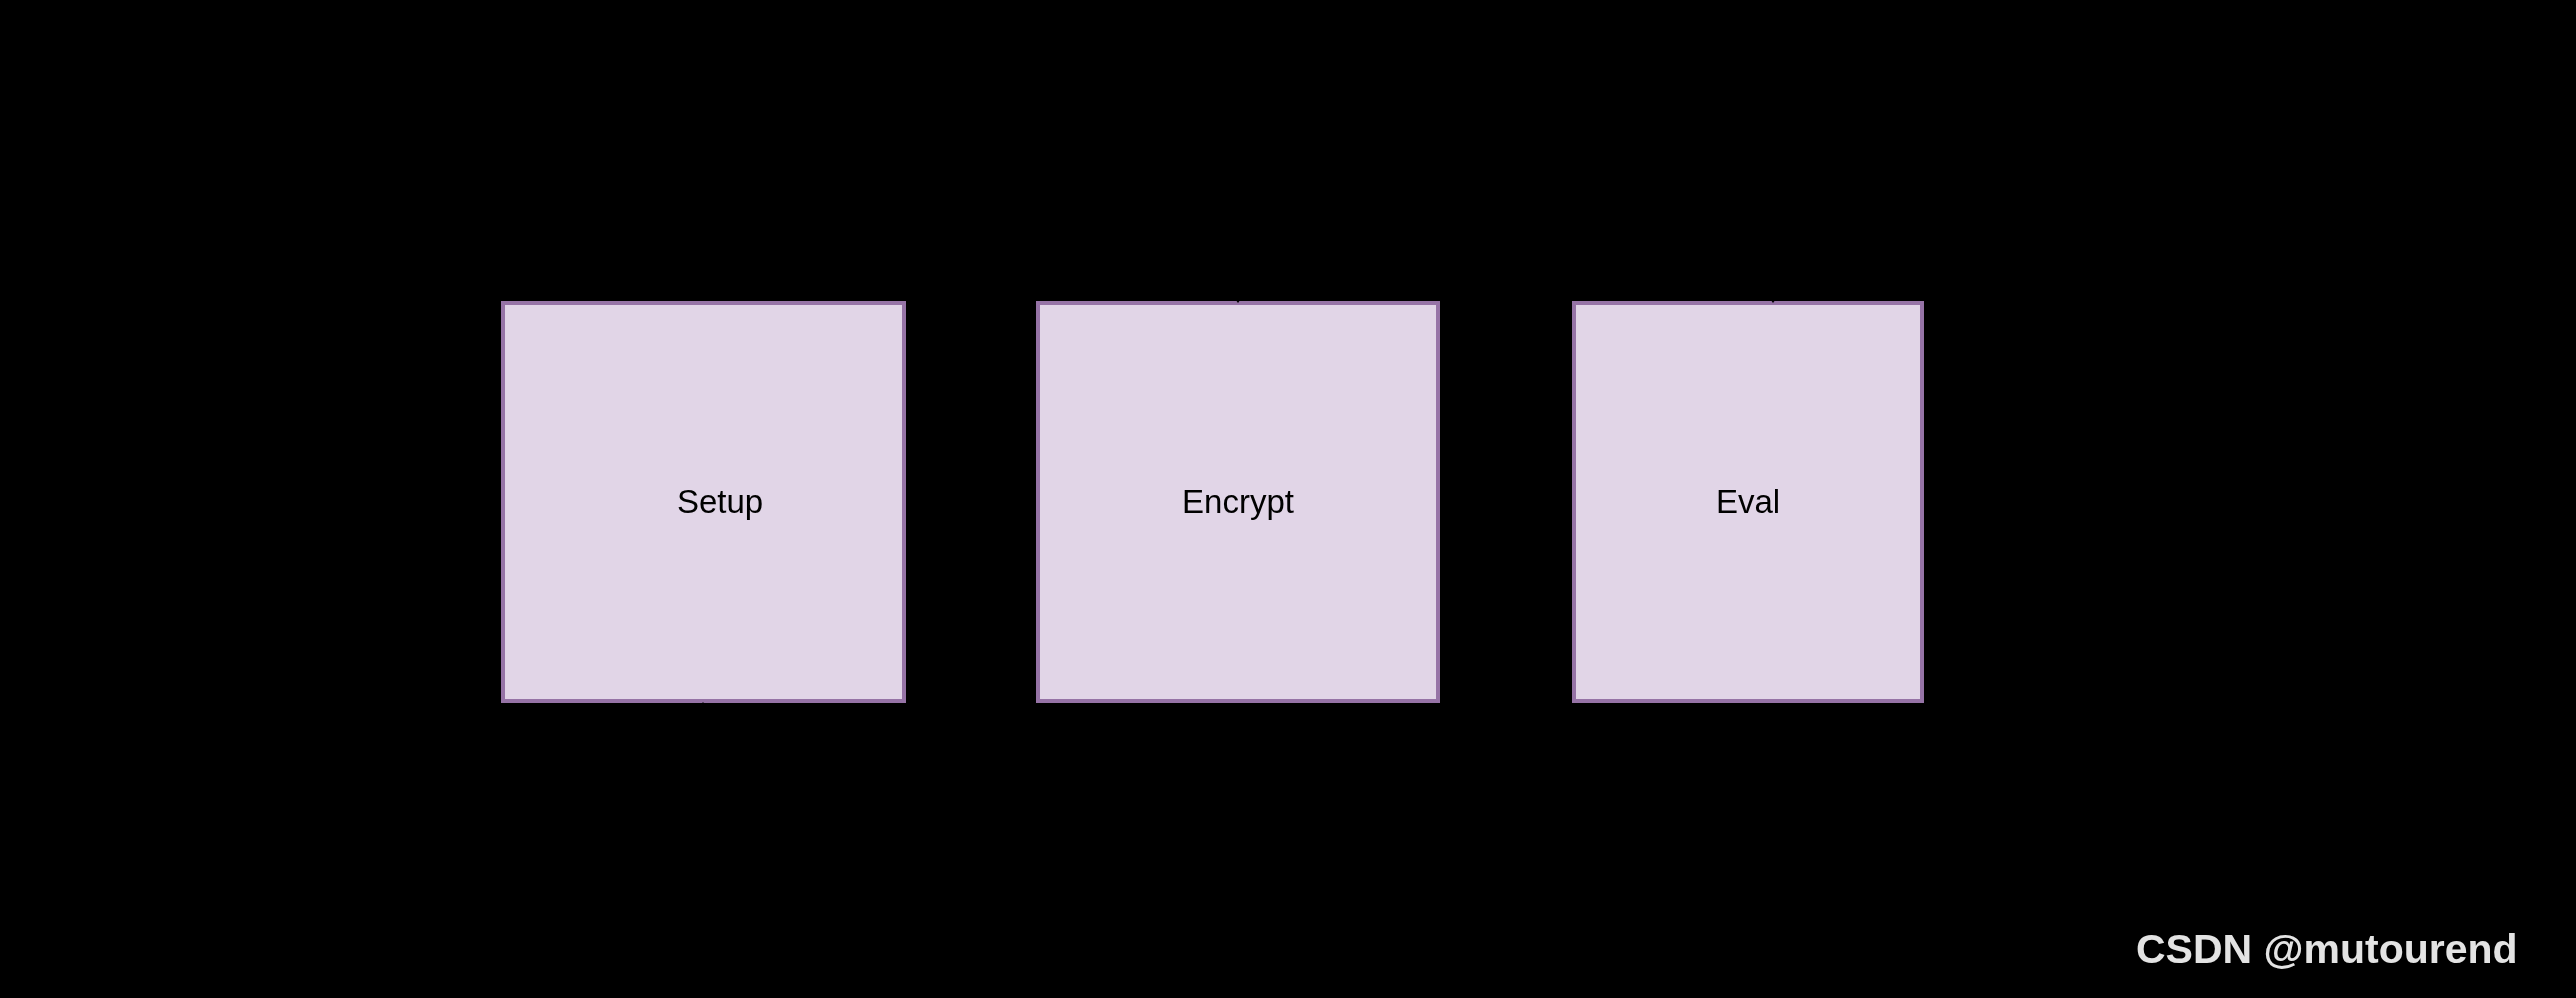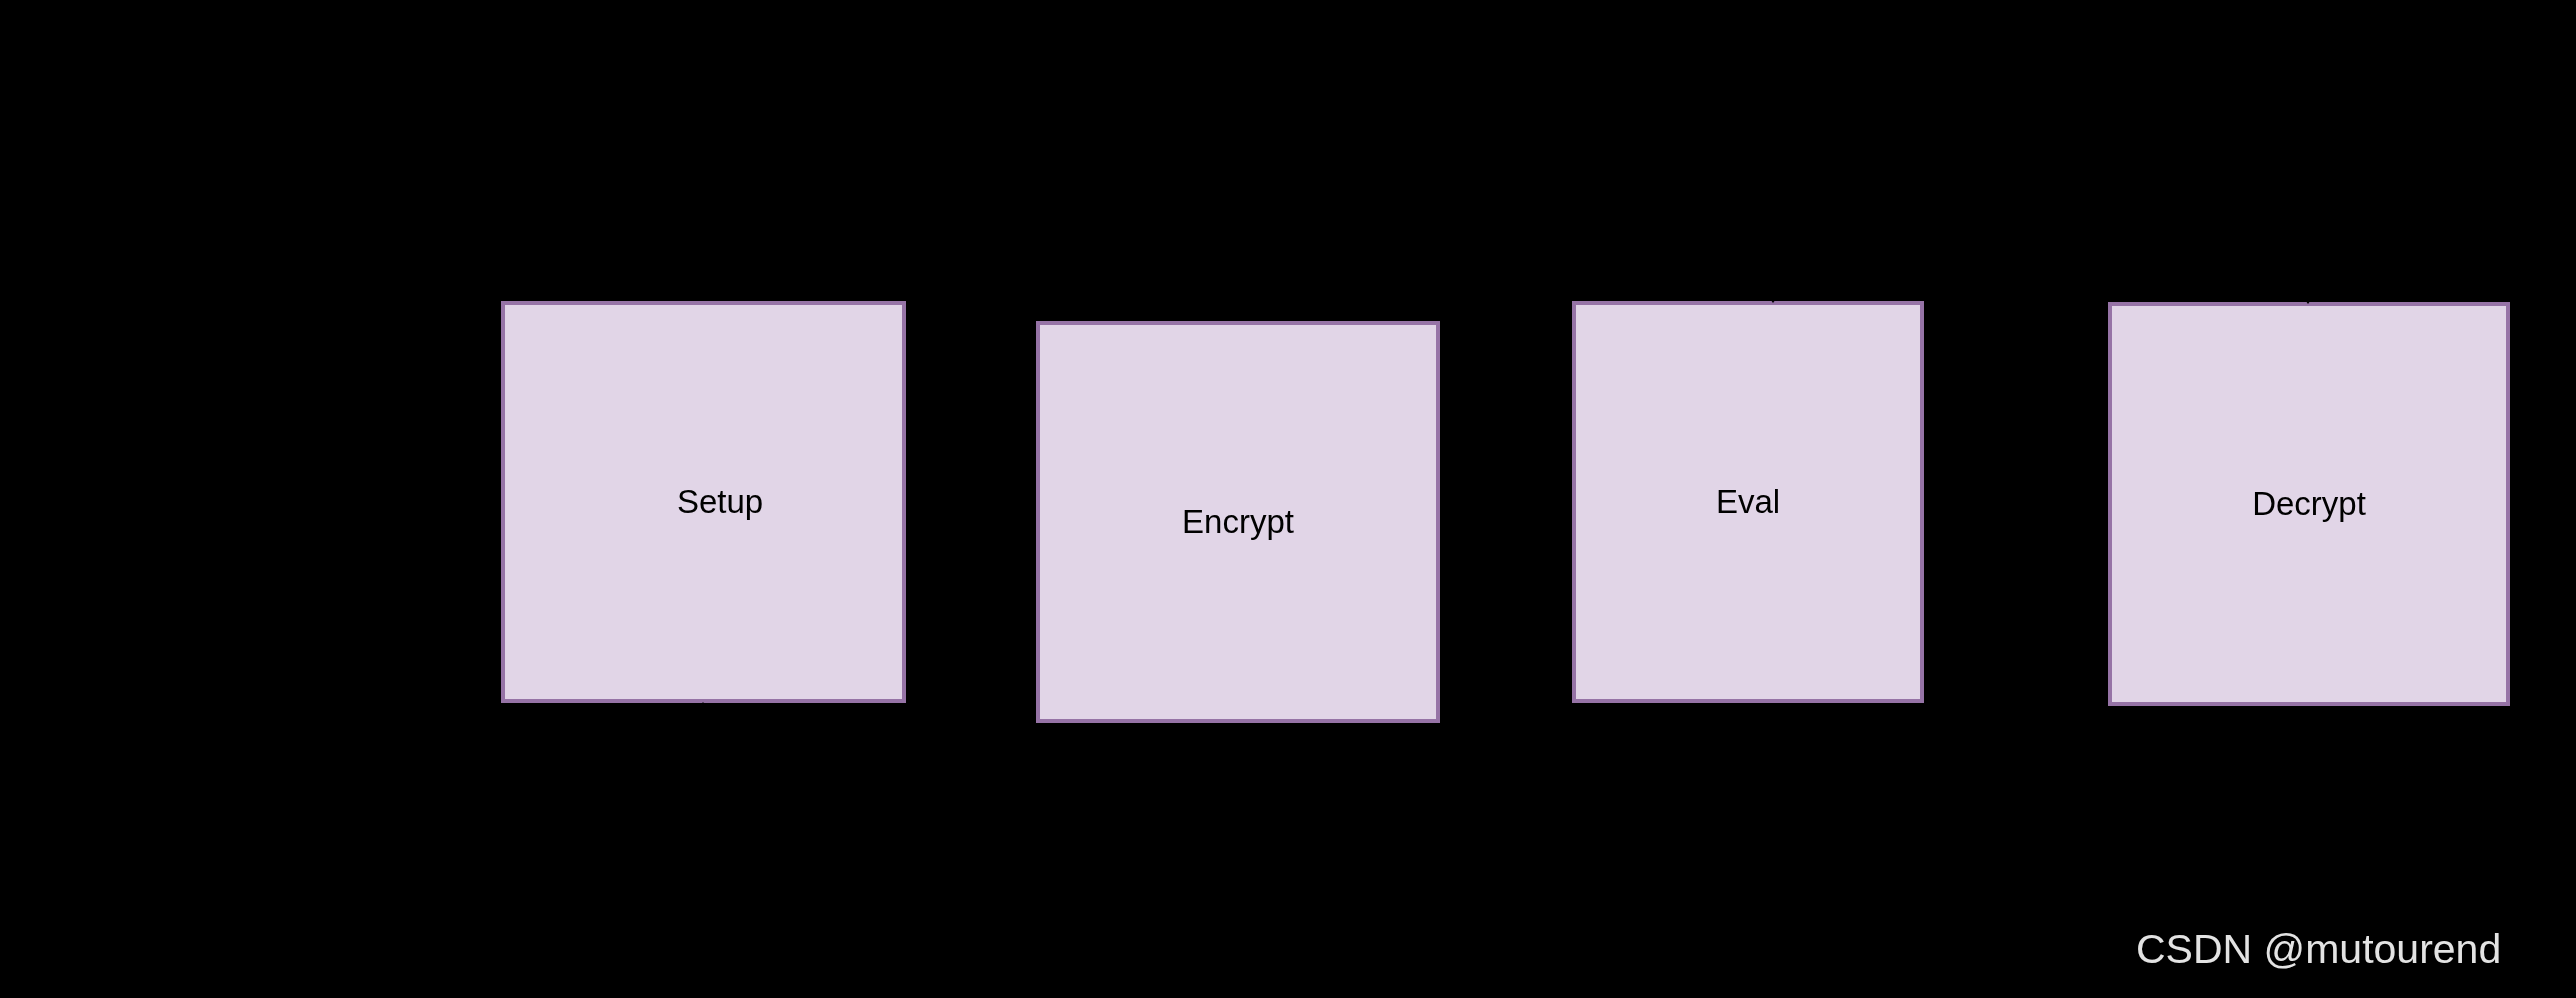--- a/index.html
+++ b/index.html
@@ -49,42 +49,40 @@
   .arrowhead.up {
     border-bottom: 11.4px solid #000000;
   }
   .watermark {
     position: absolute;
     font-family: "Liberation Sans", sans-serif;
     font-size: 41px;
     color: #E3E3E3;
     white-space: nowrap;
     user-select: none;
+    font-weight: bold;
   }
 </style>
 </head>
 <body>
 
 <div id="canvas">
 
   <div class="flow-node" style="left:501px; top:301px; width:405px; height:402px;padding-left:33px;">
     <span class="flow-node-label">Setup</span>
   </div>
 
-  <div class="flow-node" style="left:1036px; top:301px; width:404px; height:402px;margin-top:20px;">
+  <div class="flow-node" style="left:1036px; top:301px; width:404px; height:402px;">
     <span class="flow-node-label">Encrypt</span>
   </div>
 
   <div class="flow-node" style="left:1572px; top:301px; width:352px; height:402px;">
     <span class="flow-node-label">Eval</span>
   </div>
 
-  <div class="flow-node" style="left:2108px; top:302px; width:402px; height:404px;">
-    <span class="flow-node-label">Decrypt</span>
-  </div>
 
   <div class="arrowhead up" style="left:695px; top:702px;"></div>
 
   <div class="arrowhead down" style="left:1230px; top:292px;"></div>
 
   <div class="arrowhead down" style="left:1765px; top:292px;"></div>
 
   <div class="arrowhead down" style="left:2300px; top:293px;"></div>
 
   <div class="watermark" style="left:2136px; top:926px;">CSDN @mutourend</div>

